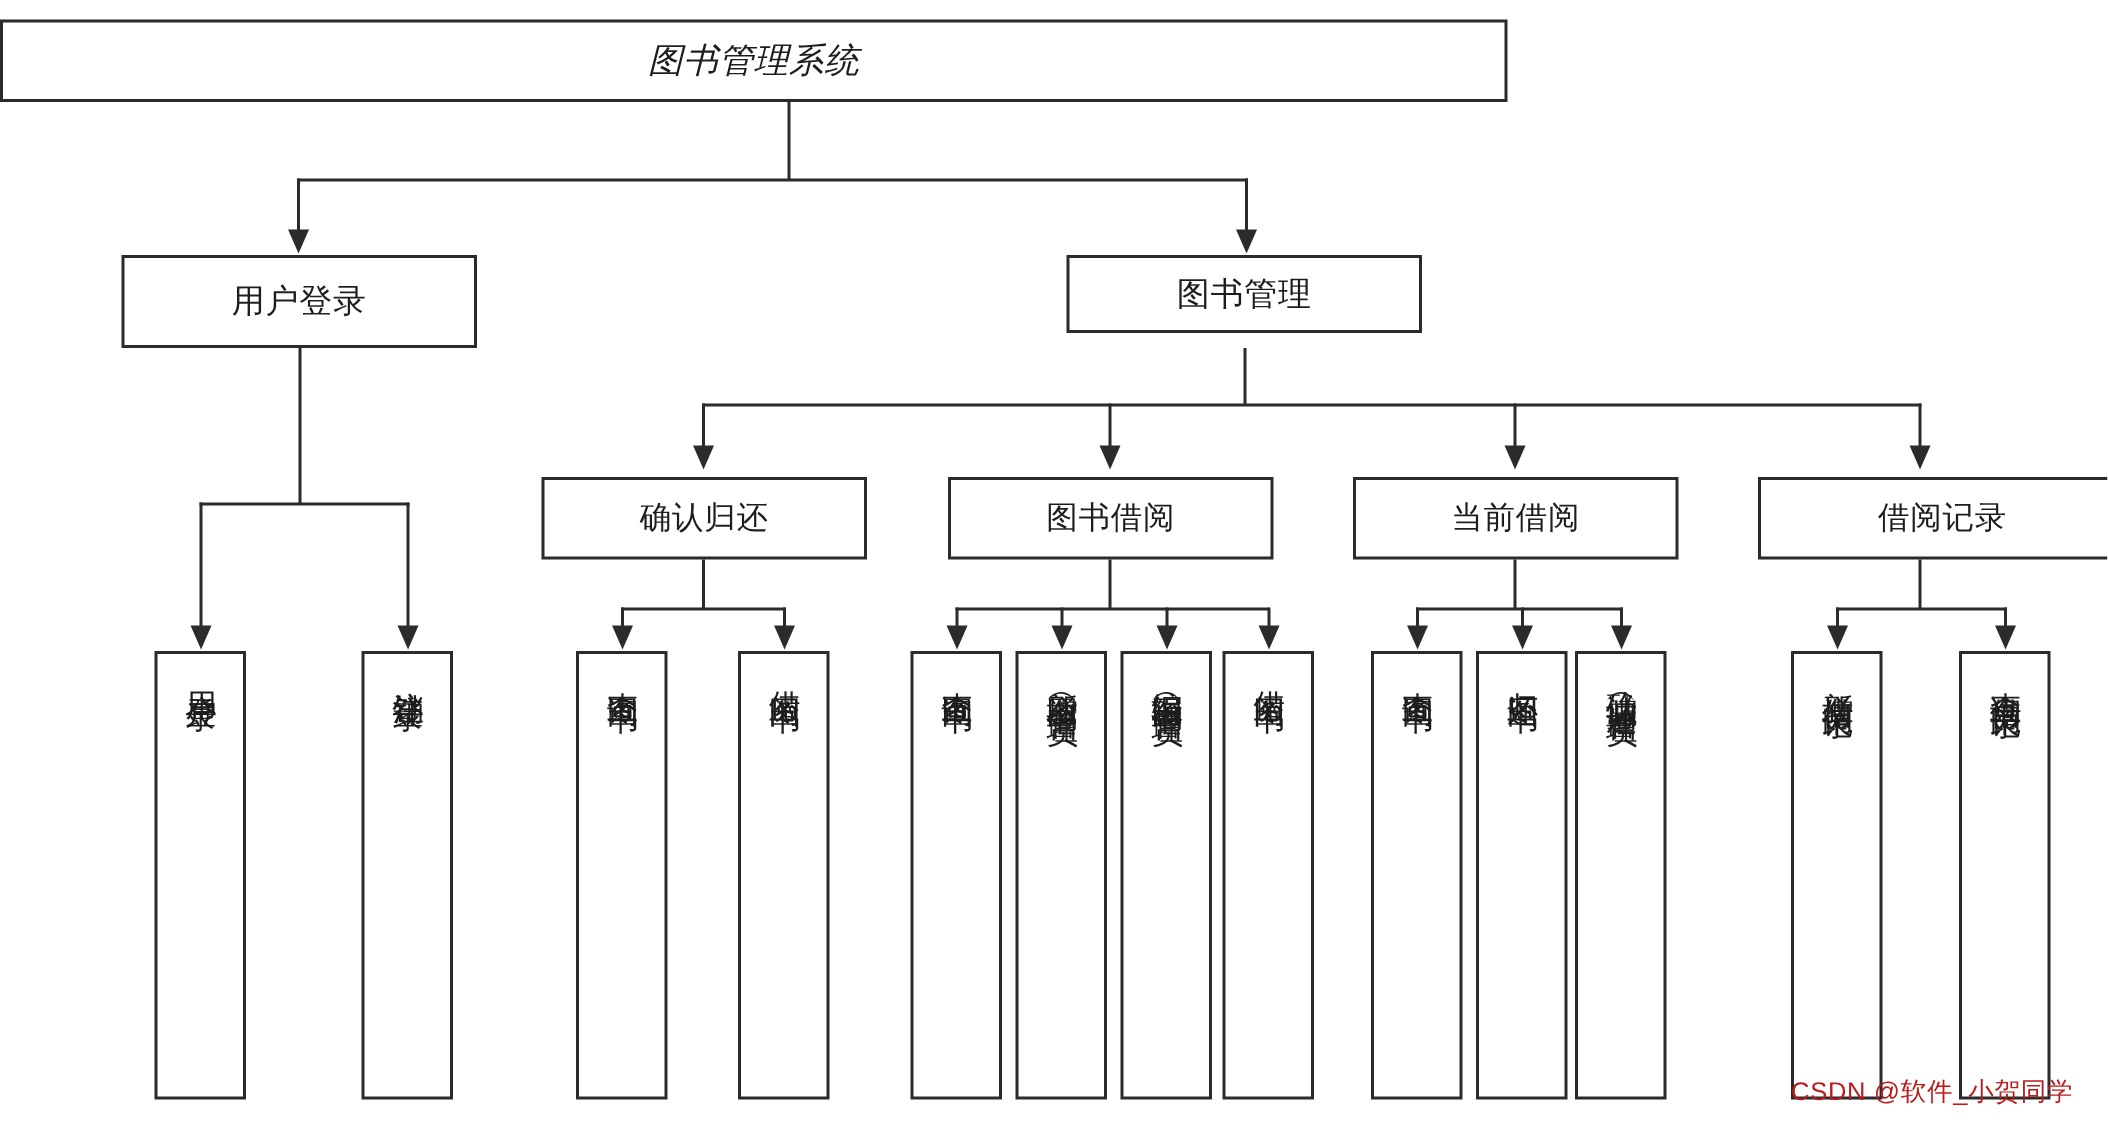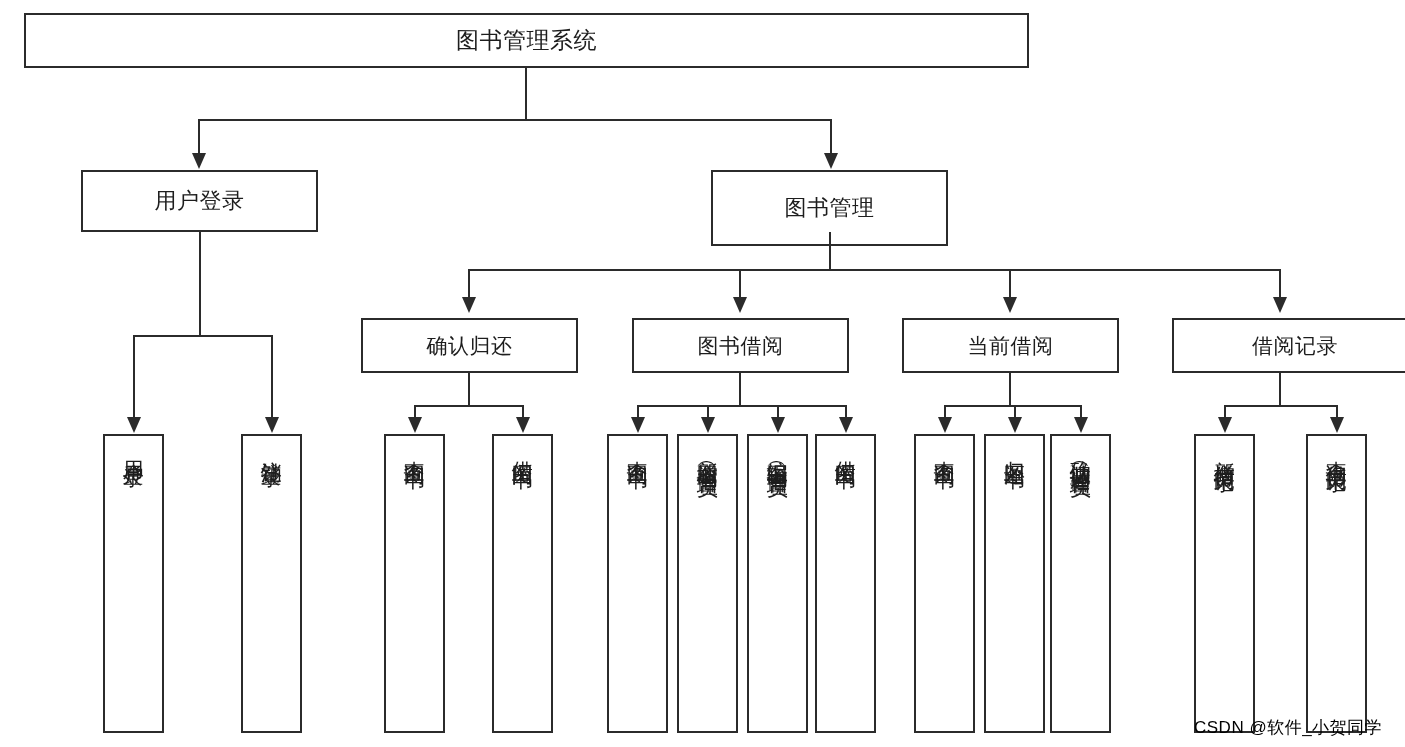--- a/index.html
+++ b/index.html
@@ -61,46 +61,46 @@
     position:absolute;
     width:0;height:0;
     border-left:7px solid transparent;
     border-right:7px solid transparent;
     border-top:16px solid #2b2b2b;
   }
   
   #watermark{
     position:absolute;
     font-size:17px;
-    color:#000000;
+    color:#b91c1c;
     white-space:nowrap;
     letter-spacing:0.5px;
     pointer-events:none;
   }
 </style>
 </head>
 <body>
 
 <div id="canvas">
 
-  <div class="node root" style="left:24px;top:13px;width:1005px;height:55px;">
+  <div class="node root" style="left:0;top:13px;width:1005px;height:55px;font-style:italic;">
     <span class="label">图书管理系统</span>
   </div>
 
   <div class="vline" style="left:525px;top:68px;height:52px;"></div>
   <div class="hline" style="left:198px;top:119px;width:634px;"></div>
   <div class="vline" style="left:198px;top:119px;height:36px;"></div>
   <div class="arrow" style="left:192px;top:153px;"></div>
   <div class="vline" style="left:830px;top:119px;height:36px;"></div>
   <div class="arrow" style="left:824px;top:153px;"></div>
 
   <div class="node lvl2" style="left:81px;top:170px;width:237px;height:62px;">
     <span class="label">用户登录</span>
   </div>
-  <div class="node lvl2" style="left:711px;top:170px;width:237px;height:76px;">
+  <div class="node lvl2" style="left:711px;top:170px;width:237px;height:52px;">
     <span class="label">图书管理</span>
   </div>
 
   <div class="vline" style="left:199px;top:232px;height:104px;"></div>
   <div class="hline" style="left:133px;top:335px;width:140px;"></div>
   <div class="vline" style="left:133px;top:335px;height:84px;"></div>
   <div class="arrow" style="left:127px;top:417px;"></div>
   <div class="vline" style="left:271px;top:335px;height:84px;"></div>
   <div class="arrow" style="left:265px;top:417px;"></div>
 

